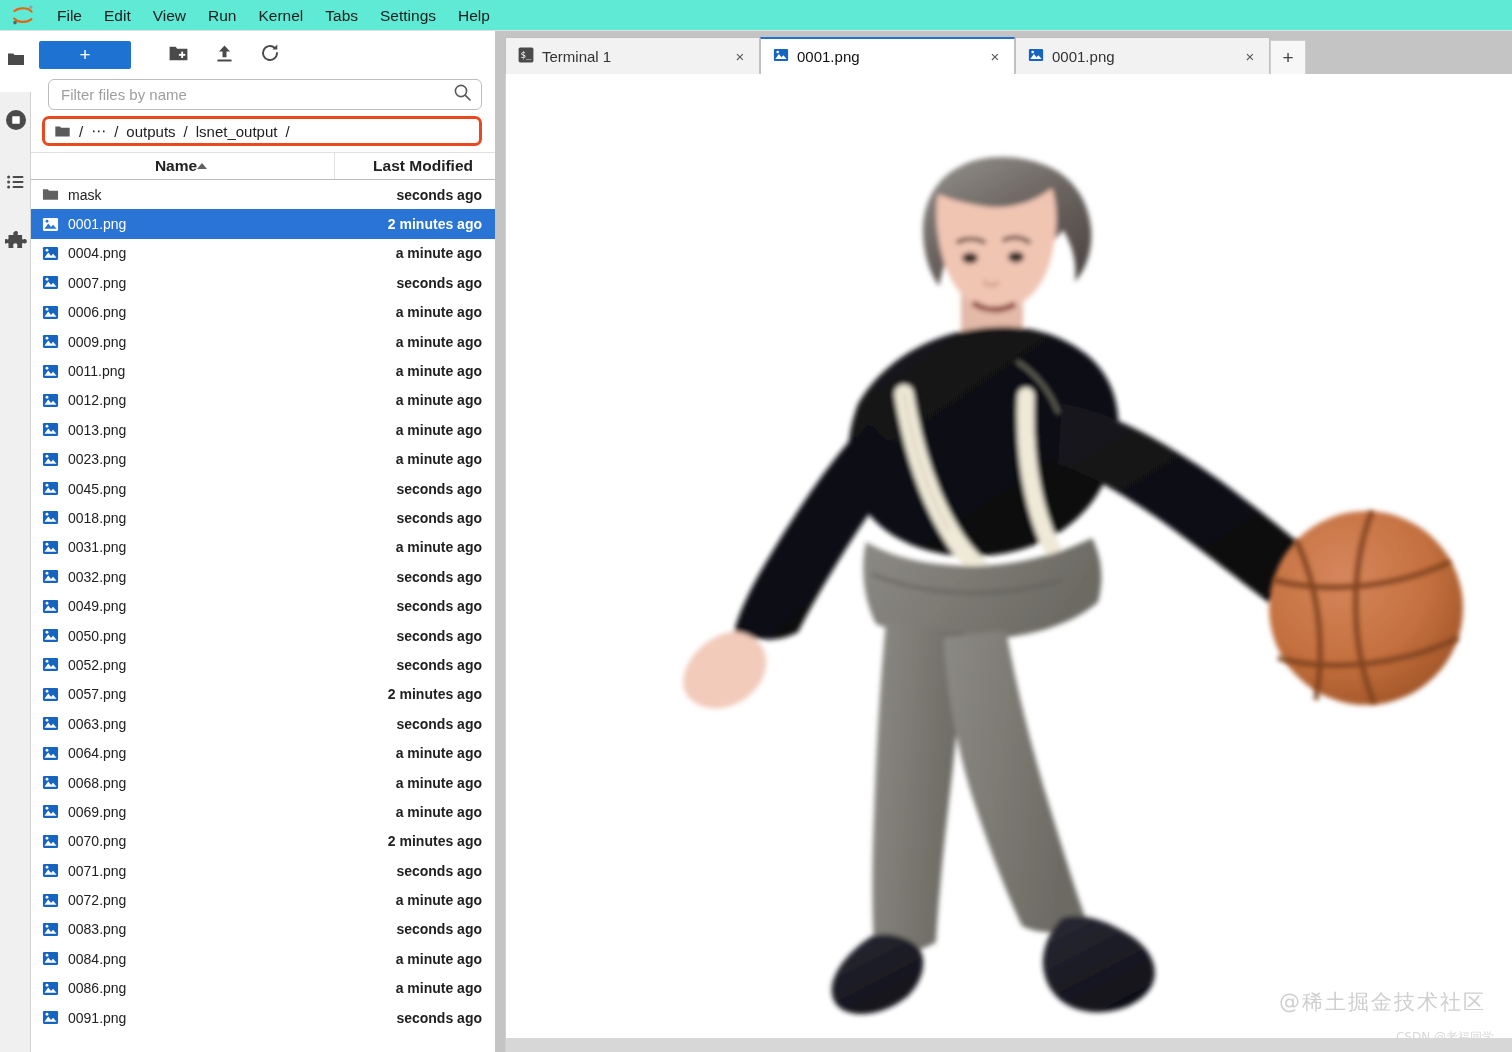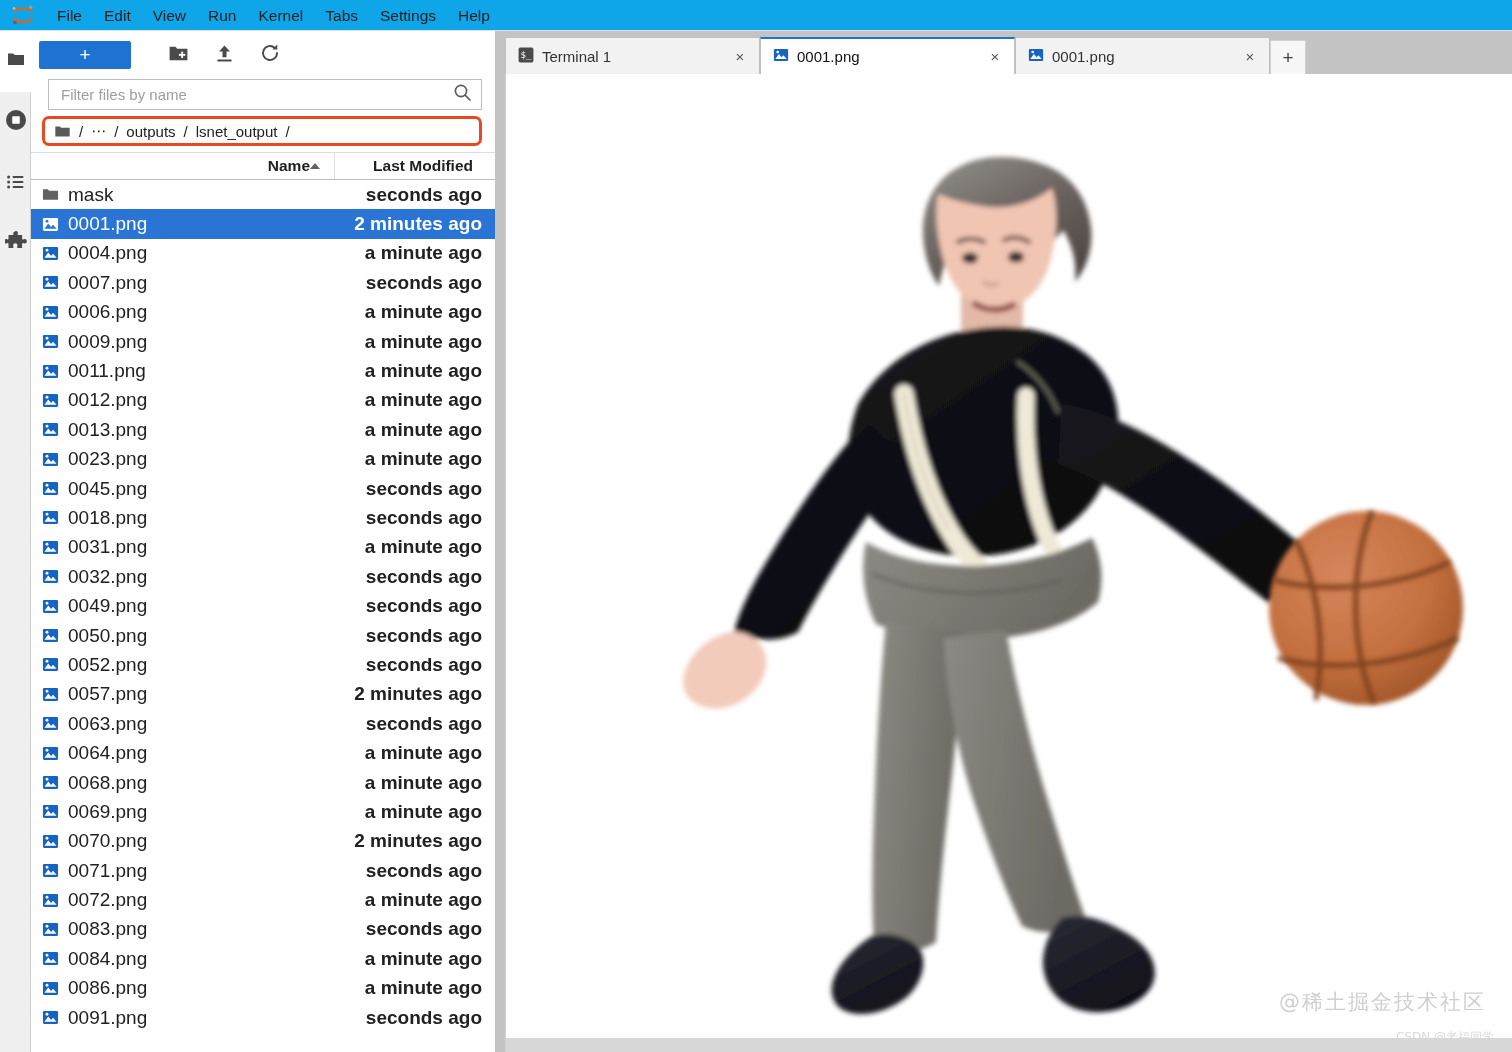--- a/index.html
+++ b/index.html
@@ -6,21 +6,21 @@
   html, body {
     width: 1512px; height: 1052px;
     font-family: "Liberation Sans", sans-serif;
     background: #fff;
     overflow: hidden;
   }
 
   
   #menubar {
     position: absolute; left: 0; top: 0; width: 1512px; height: 31px;
-    background: #0ea5e9; border-bottom: 1px solid #e0e0e0;
+    background: #5eead4; border-bottom: 1px solid #e0e0e0;
     display: flex; align-items: center;
   }
   #jp-logo { width: 46px; height: 31px; display: flex; align-items: center; justify-content: center; }
   .menu-item {
     font-size: 15.5px; color: #212121; padding: 0 11px; line-height: 31px;
     cursor: default; white-space: nowrap;
   }
 
   
   #activitybar {
@@ -50,21 +50,21 @@
     color: #fff; font-size: 19px; line-height: 26px; text-align: center; border: none;
     cursor: pointer; font-family: "Liberation Sans", sans-serif;
   }
   .tb-icon-btn {
     width: 46px; height: 34px; display: flex; align-items: center; justify-content: center;
     cursor: pointer; background: none; border: none;
   }
 
   #fb-filter-wrap { padding: 0 13px 0 17px; flex: 0 0 auto; }
   #fb-filter {
-    width: 100%; height: 31px; border: 1px solid #bdbdbd; border-radius: 0;
+    width: 100%; height: 31px; border: 1px solid #bdbdbd; border-radius: 6px;
     display: flex; align-items: center; padding: 0 9px 0 12px; background: #fff;
   }
   #fb-filter input {
     flex: 1; border: none; outline: none; font-size: 15px; color: #222;
     font-family: "Liberation Sans", sans-serif; background: transparent;
   }
   #fb-filter input::placeholder { color: #9e9e9e; }
 
   #fb-breadcrumb-wrap { padding: 6px 13px 6px 11px; flex: 0 0 auto; }
   #fb-breadcrumb {
@@ -75,36 +75,36 @@
   #fb-breadcrumb .crumb { padding: 0 4px; cursor: pointer; white-space: nowrap; }
   #fb-breadcrumb .sep { color: #212121; }
 
   #fb-header {
     display: flex; height: 28px; align-items: center;
     border-top: 1px solid #e0e0e0; border-bottom: 1px solid #bdbdbd;
     font-size: 15.5px; font-weight: bold; color: #212121; flex: 0 0 auto;
     padding-left: 11px;
   }
   #fb-header .col-name {
-    flex: 1; display: flex; align-items: center; justify-content: flex-end;
+    flex: 1; display: flex; align-items: center; justify-content: center;
     border-right: 1px solid #e0e0e0; padding-right: 8px; height: 100%;
     cursor: pointer;
   }
   #fb-header .col-mod {
     width: 160px; text-align: right; padding-right: 22px; cursor: pointer;
   }
   .sort-caret {
     width: 0; height: 0; border-left: 5px solid transparent; border-right: 5px solid transparent;
     border-bottom: 6px solid #616161; margin-right: 6px;
   }
 
   #fb-list { flex: 1; overflow: hidden; background: #fff; }
   .fb-row {
     display: flex; align-items: center; height: 29.4px; padding-left: 11px;
-    font-size: 19px; color: #212121; cursor: pointer;
+    font-size: 14px; color: #212121; cursor: pointer;
   }
   .fb-row.selected { background: #2974d4; color: #fff; }
   .fb-row .fname { flex: 1; display: flex; align-items: center; gap: 9px; white-space: nowrap; }
   .fb-row .fmod { width: 160px; text-align: right; padding-right: 13px; white-space: nowrap; font-weight: bold; }
 
   .ico { width: 17px; height: 17px; flex: 0 0 auto; display: block; }
 
   
   #panel-divider {
     position: absolute; left: 495px; top: 31px; width: 10px; height: 1021px;

